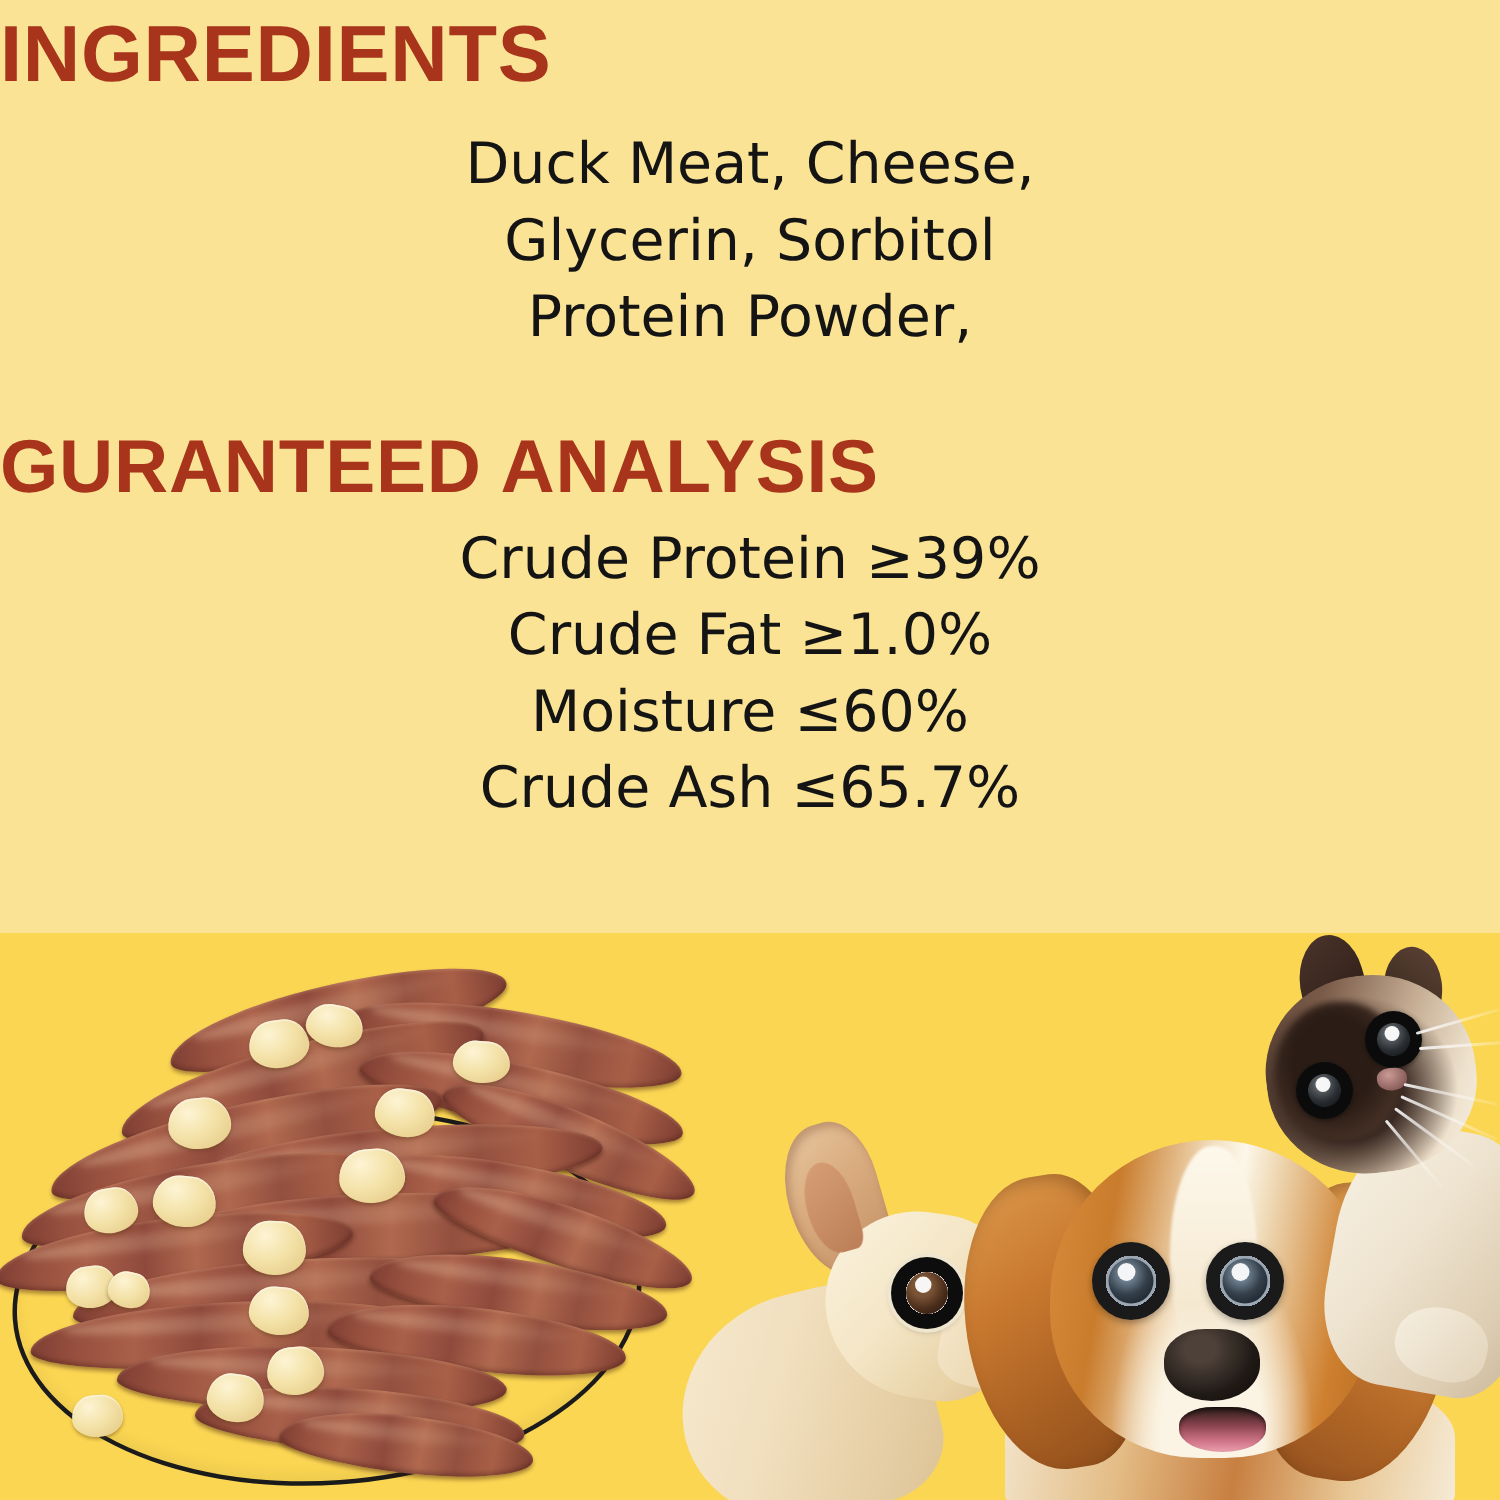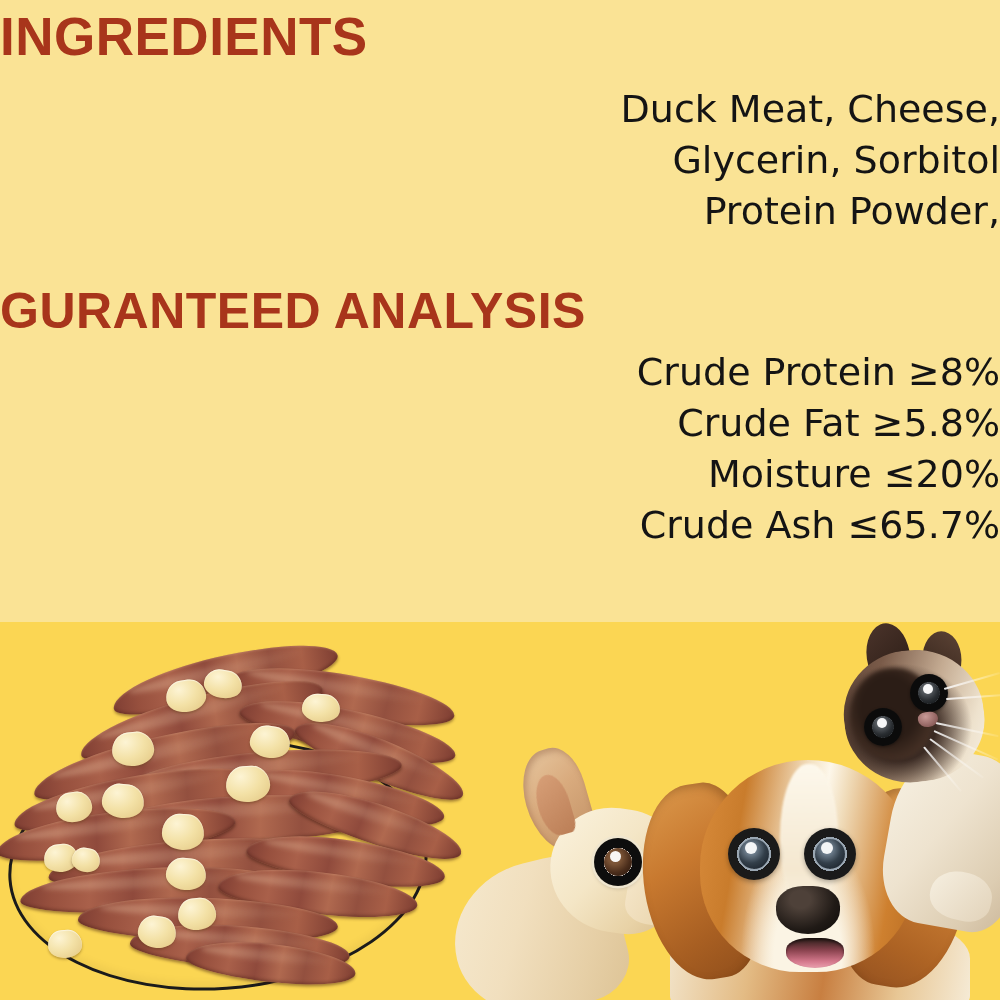--- a/index.html
+++ b/index.html
@@ -43,21 +43,20 @@
     font-size:50px;
   }
 
   .body-line{
     font-family:"DejaVu Sans", sans-serif;
     font-weight:400;
     color:#141414;
     font-size:38px;
     line-height:51px;
     white-space:nowrap;
-    text-align:right;
   }
   .ing-list{
     position:absolute; left:0; top:84px;
     width:1000px; text-align:center;
   }
   .ga-list{
     position:absolute; left:0; top:347px;
     width:1000px; text-align:center;
   }
 
@@ -430,20 +429,20 @@
 
     <div class="ing-list">
       <div class="body-line">Duck Meat, Cheese,</div>
       <div class="body-line">Glycerin, Sorbitol</div>
       <div class="body-line">Protein Powder,</div>
     </div>
 
     <h2 class="heading analysis">GURANTEED ANALYSIS</h2>
 
     <div class="ga-list">
-      <div class="body-line">Crude Protein ≥8%</div>
-      <div class="body-line">Crude Fat ≥5.8%</div>
-      <div class="body-line">Moisture ≤20%</div>
+      <div class="body-line">Crude Protein ≥39%</div>
+      <div class="body-line">Crude Fat ≥1.0%</div>
+      <div class="body-line">Moisture ≤60%</div>
       <div class="body-line">Crude Ash ≤65.7%</div>
     </div>
   </div>
 
 </div>
 
 </body></html>

